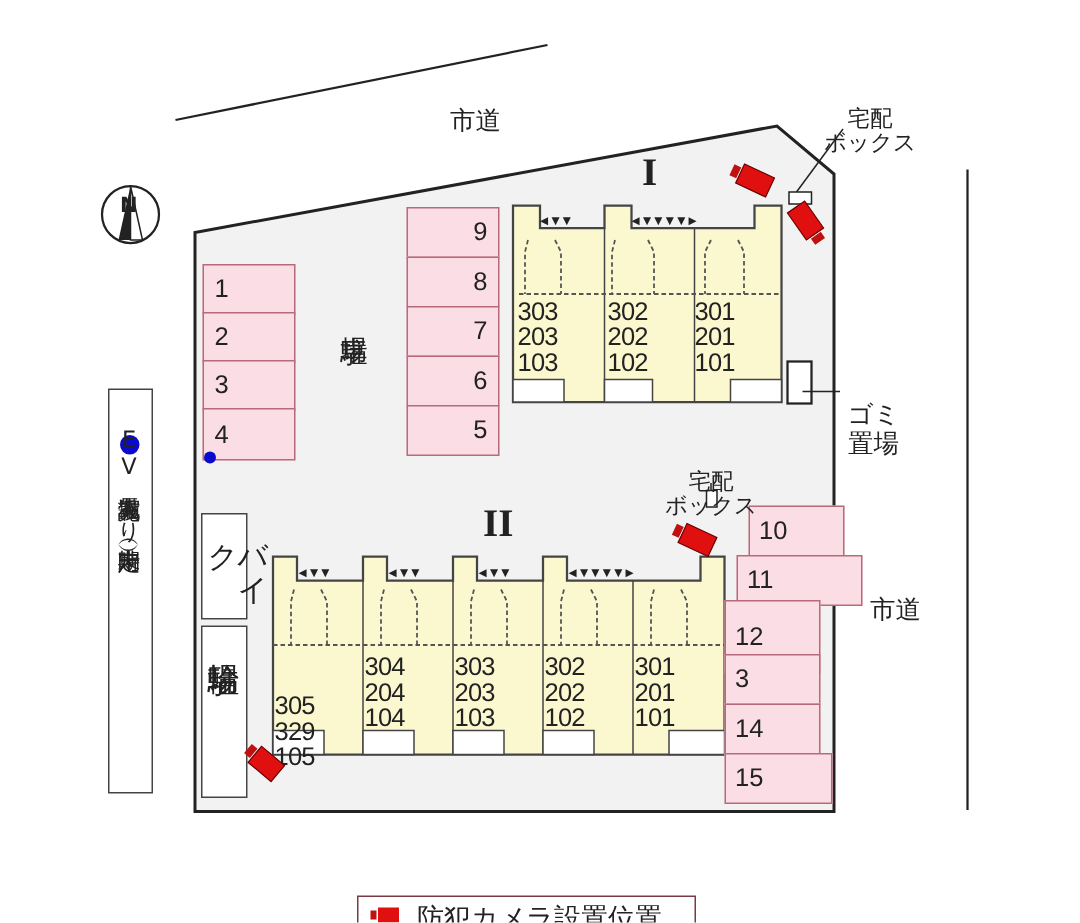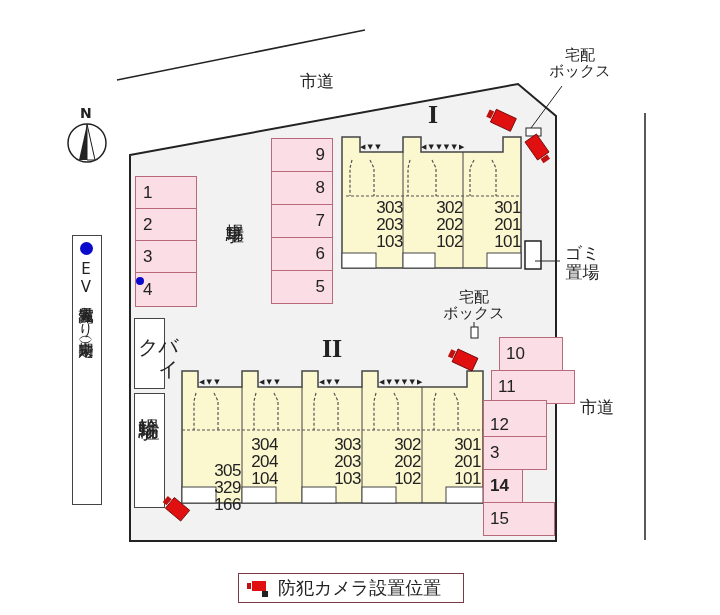--- a/index.html
+++ b/index.html
@@ -1,27 +1,27 @@
 <!DOCTYPE html>
 <html><head>
 <meta charset="utf-8">
 <style>
   html, body { margin:0; padding:0; background:#ffffff; }
   body { width:720px; height:615px; position:relative; overflow:hidden;
          font-family:"DejaVu Sans","Liberation Sans",sans-serif; color:#222; }
-  .abs { position:absolute; }
+  .abs { position:absolute;margin-top:24px; }
   svg.base { position:absolute; left:0; top:0; }
   .lbl { position:absolute; font-size:17px; color:#222; line-height:1; white-space:nowrap; }
   .pk { position:absolute; background:#fbdde6; border:1.5px solid #b86a7a; box-sizing:border-box;
         font-family:"Liberation Sans",sans-serif; font-size:17px; color:#222; display:flex; align-items:center; }
   .pk.left { padding-left:7px; }
   .pk.right { justify-content:flex-end; padding-right:7px; }
   .pk.r2 { padding-left:6px; }
   .unitnum { position:absolute; font-family:"Liberation Sans",sans-serif; font-size:17px; line-height:17px;
-             text-align:right; color:#222; letter-spacing:-0.5px; }
+             text-align:left; color:#222; letter-spacing:-0.5px; }
   .vtext { position:absolute; writing-mode:vertical-rl; text-orientation:upright; line-height:1; color:#222; }
   .roman { position:absolute; font-family:"Liberation Serif",serif; font-weight:bold; font-size:26px; color:#222; }
 </style>
 </head>
 <body>
 
 <svg class="base" width="720" height="615">
 
   <line x1="117" y1="80" x2="365" y2="30" stroke="#222" stroke-width="1.5"></line>
 
@@ -112,21 +112,21 @@
   <g fill="#222" font-size="7">
     <text x="199" y="384">◀ ▼ ▼</text>
     <text x="259" y="384">◀ ▼ ▼</text>
     <text x="319" y="384">◀ ▼ ▼</text>
     <text x="379" y="384">◀ ▼ ▼ ▼ ▼ ▶</text>
   </g>
 </svg>
 <div class="unitnum" style="left:183px;top:462px;width:58px;">
   <div>305</div>
     <div>329</div>
-    <div>166</div>
+    <div>105</div>
 </div>
 <div class="unitnum" style="left:243px;top:436px;width:35px;">
   <div>304</div>
     <div>204</div>
     <div>104</div>
 </div>
 <div class="unitnum" style="left:303px;top:436px;width:58px;">
   <div>303</div>
     <div>203</div>
     <div>103</div>
@@ -153,21 +153,21 @@
 <div class="pk right" style="left:271px;top:138px;width:62px;height:34px;">9</div>
 <div class="pk right" style="left:271px;top:171px;width:62px;height:34px;">8</div>
 <div class="pk right" style="left:271px;top:204px;width:62px;height:34px;">7</div>
 <div class="pk right" style="left:271px;top:237px;width:62px;height:34px;">6</div>
 <div class="pk right" style="left:271px;top:270px;width:62px;height:34px;">5</div>
 
 <div class="pk r2" style="left:483px;top:337px;width:64px;height:34px;margin-left:16px;">10</div>
 <div class="pk r2" style="left:491px;top:370px;width:84px;height:34px;">11</div>
 <div class="pk r2" style="left:483px;top:400px;width:64px;height:49px;">12</div>
 <div class="pk r2" style="left:483px;top:436px;width:64px;height:34px;">3</div>
-<div class="pk r2" style="left:483px;top:469px;width:40px;height:34px;font-weight:bold;">14</div>
+<div class="pk r2" style="left:483px;top:469px;width:64px;height:34px;">14</div>
 <div class="pk r2" style="left:483px;top:502px;width:72px;height:34px;">15</div>
 
 <div class="abs" style="left:134px;top:318px;width:31px;height:71px;background:#fff;border:1.5px solid #444;box-sizing:border-box;">
   <div class="vtext" style="left:4px;top:5px;font-size:20px;">バイク</div>
 </div>
 <div class="abs" style="left:134px;top:393px;width:31px;height:115px;background:#fff;border:1.5px solid #444;box-sizing:border-box;">
   <div class="vtext" style="left:3px;top:8px;font-size:21px;">駐輪場</div>
 </div>
 
 <div class="abs" style="left:540px;top:47px;font-size:15px;line-height:16px;text-align:center;width:80px;">

